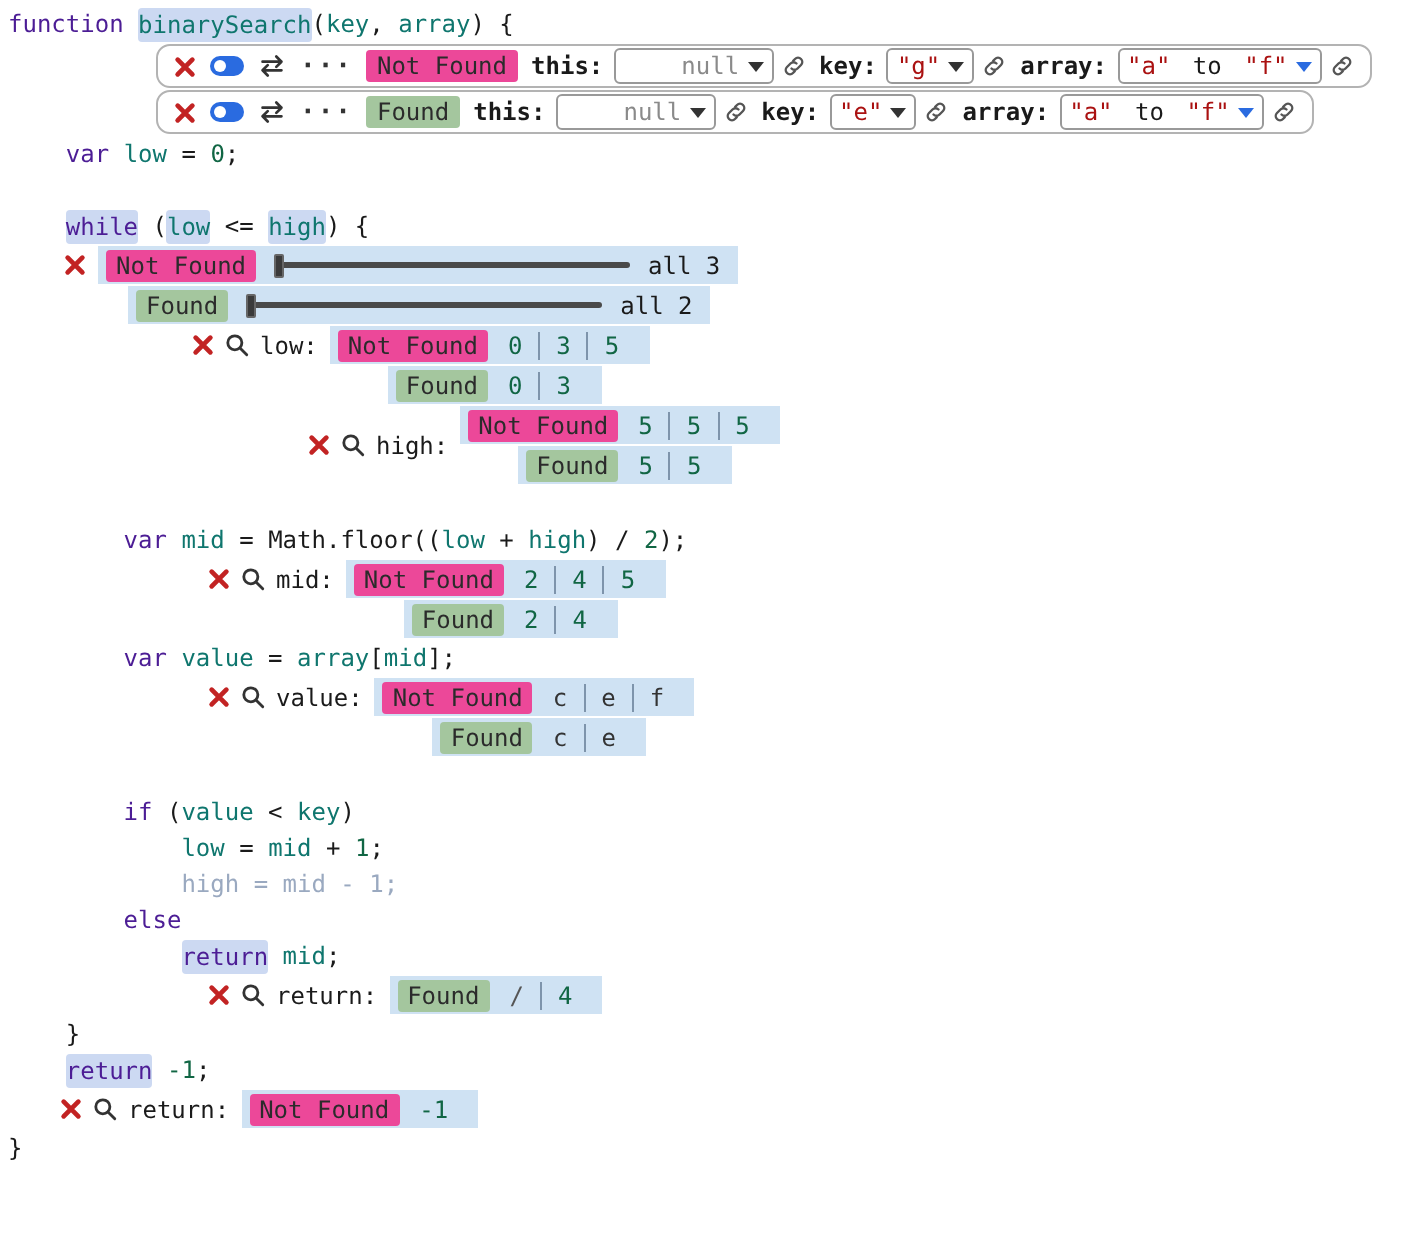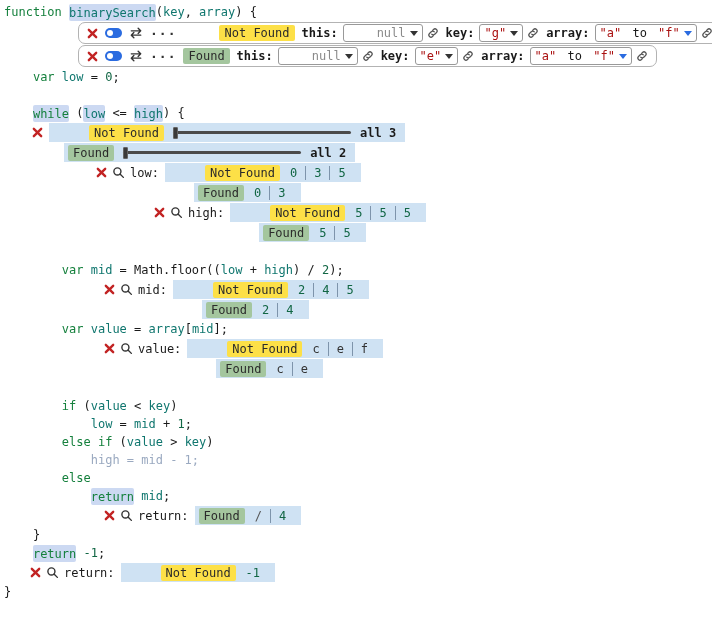--- a/index.html
+++ b/index.html
@@ -5,57 +5,57 @@
   html,body{margin:0;padding:0;background:#fff;}
   #editor{
     position:relative;width:712px;height:620px;overflow:hidden;box-sizing:border-box;
     padding:3px 0 0 4px;background:#fff;
     font-family:"DejaVu Sans Mono","Liberation Mono",monospace;
     font-size:12px;color:#1a1a1a;
   }
   .code-line{height:18px;line-height:18px;white-space:pre;}
   .blank-line{height:18px;}
   .tok{white-space:pre;}
-  .tok.kw{color:#15803d;}
+  .tok.kw{color:#4c1d95;}
   .tok.id{color:#0f766e;}
   .tok.num{color:#116644;}
   .tok.str{color:#aa1111;}
   .tok.pl{color:#1a1a1a;}
   .tok.fade{color:#9aa9c0;}
   .tok.null{color:#8a8a8a;margin-left:29px;}
   .tok.ltr{color:#333;}
   .tok.sl{color:#555;}
   .hl{background:#ccd9f2;padding:1.5px 0;border-radius:2px;}
 
   .icon{display:inline-flex;align-items:center;justify-content:center;}
   .icon svg{display:block;}
   .toggle{width:17px;height:10px;border-radius:5px;background:#2a6be0;position:relative;display:inline-block;flex:none;}
   .toggle::after{content:"";position:absolute;left:2px;top:2px;width:6px;height:6px;border-radius:50%;background:#fff;}
   .dots{font-weight:bold;letter-spacing:1px;color:#333;font-size:13px;line-height:1;}
 
   .badge{display:inline-block;padding:0 5px;height:16px;line-height:16px;color:#2b2b2b;border-radius:2px;white-space:pre;flex:none;}
-  .badge.nf{background:#fde047;margin-left:36px;}
+  .badge.nf{background:#ec4899;}
   .badge.f{background:#a4c69e;}
 
   .example-row{margin:1px 0 1px 74px;height:22px;}
   .example-box{display:inline-flex;align-items:center;gap:7px;height:20px;padding:0 8px;border:1px solid #b3b3b3;border-radius:7px;background:#fff;}
   .plabel{margin-right:-2px;font-weight:bold;}
   .dropdown{display:inline-flex;align-items:center;gap:4px;border:1px solid #999;border-radius:3px;padding:0 4px;height:16px;background:#fff;}
   .dropdown + .icon{margin-left:-3px;}
   .arr{width:0;height:0;border-left:4px solid transparent;border-right:4px solid transparent;border-top:5px solid #333;margin-top:1px;}
   .arr.blue{border-top-color:#2a6be0;}
 
   .sliders-block{margin:1px 0 1px 28px;}
   .slider-line{display:flex;align-items:center;height:19px;margin-bottom:1px;}
   .slider-line.second{margin-left:32px;}
   .slider-line .icon{margin-right:6px;}
   .slider-panel{display:inline-flex;align-items:center;gap:9px;background:#cfe2f3;padding:0 9px 0 4px;height:19px;box-sizing:border-box;}
   .slider-track{position:relative;width:178px;height:3px;background:#4a4a4a;border-radius:2px;cursor:pointer;flex:none;}
   .slider-handle{position:absolute;left:0;top:-4.5px;width:5px;height:12px;background:#3a3a3a;border:1px solid #666;border-radius:1px;box-sizing:border-box;}
-  .slider-count{color:#1a1a1a;font-weight:bold;}
+  .slider-count{color:#1a1a1a;}
 
   .probe{display:flex;align-items:flex-start;margin:1px 0;}
   .probe-prefix{display:flex;align-items:center;gap:5px;height:19px;margin-right:6px;}
   .probe-label{color:#1a1a1a;}
   .probe-body{display:flex;flex-direction:column;gap:1px;align-items:flex-start;}
   .prow{display:inline-flex;align-items:center;background:#cfe2f3;padding:0 7px 0 4px;height:19px;box-sizing:border-box;}
   .prow.second{margin-left:29px;}
   .prow .badge{margin-right:2px;}
   .pcell{padding:0 8px;line-height:14px;}
   .pcell + .pcell{border-left:1px solid #7e94ab;}
@@ -217,21 +217,21 @@
           <span class="pcell tok num">3</span>
           <span class="pcell tok num">5</span>
         </span>
         <span class="prow second">
           <span class="badge f">Found</span>
           <span class="pcell tok num">0</span>
           <span class="pcell tok num">3</span>
         </span>
       </div>
     </div>
-    <div class="probe" style="margin-left: 150px;">
+    <div class="probe" style="margin-left: 150px; align-items: center;">
       <span class="probe-prefix">
         <span class="icon">
           <svg width="11" height="11" viewBox="0 0 12 12">
             <path d="M2 2 L10 10 M10 2 L2 10" stroke="#c22323" stroke-width="2.6" stroke-linecap="round" fill="none"></path>
           </svg>
         </span>
         <span class="icon">
           <svg width="13" height="13" viewBox="0 0 24 24" fill="none" stroke="#333" stroke-width="2.6">
             <circle cx="10" cy="10" r="6.5"></circle>
             <path d="M15.2 15.2 L21 21" stroke-linecap="round"></path>
@@ -310,21 +310,20 @@
         <span class="prow second">
           <span class="badge f">Found</span>
           <span class="pcell tok ltr">c</span>
           <span class="pcell tok ltr">e</span>
         </span>
       </div>
     </div>
     <div class="blank-line"></div>
     <div class="code-line"><span class="tok pl">        </span><span class="tok kw">if</span><span class="tok pl"> (</span><span class="tok id">value</span><span class="tok pl"> &lt; </span><span class="tok id">key</span><span class="tok pl">)</span></div>
     <div class="code-line"><span class="tok pl">            </span><span class="tok id">low</span><span class="tok pl"> = </span><span class="tok id">mid</span><span class="tok pl"> + </span><span class="tok num">1</span><span class="tok pl">;</span></div>
-    <div class="code-line"><span class="tok pl">        </span><span class="tok kw">else if</span><span class="tok pl"> (</span><span class="tok id">value</span><span class="tok pl"> &gt; </span><span class="tok id">key</span><span class="tok pl">)</span></div>
     <div class="code-line"><span class="tok pl">            </span><span class="tok fade">high = mid - 1;</span></div>
     <div class="code-line"><span class="tok pl">        </span><span class="tok kw">else</span></div>
     <div class="code-line"><span class="tok pl">            </span><span class="tok kw hl">return</span><span class="tok pl"> </span><span class="tok id">mid</span><span class="tok pl">;</span></div>
     <div class="probe" style="margin-left: 100px;">
       <span class="probe-prefix">
         <span class="icon">
           <svg width="11" height="11" viewBox="0 0 12 12">
             <path d="M2 2 L10 10 M10 2 L2 10" stroke="#c22323" stroke-width="2.6" stroke-linecap="round" fill="none"></path>
           </svg>
         </span>

